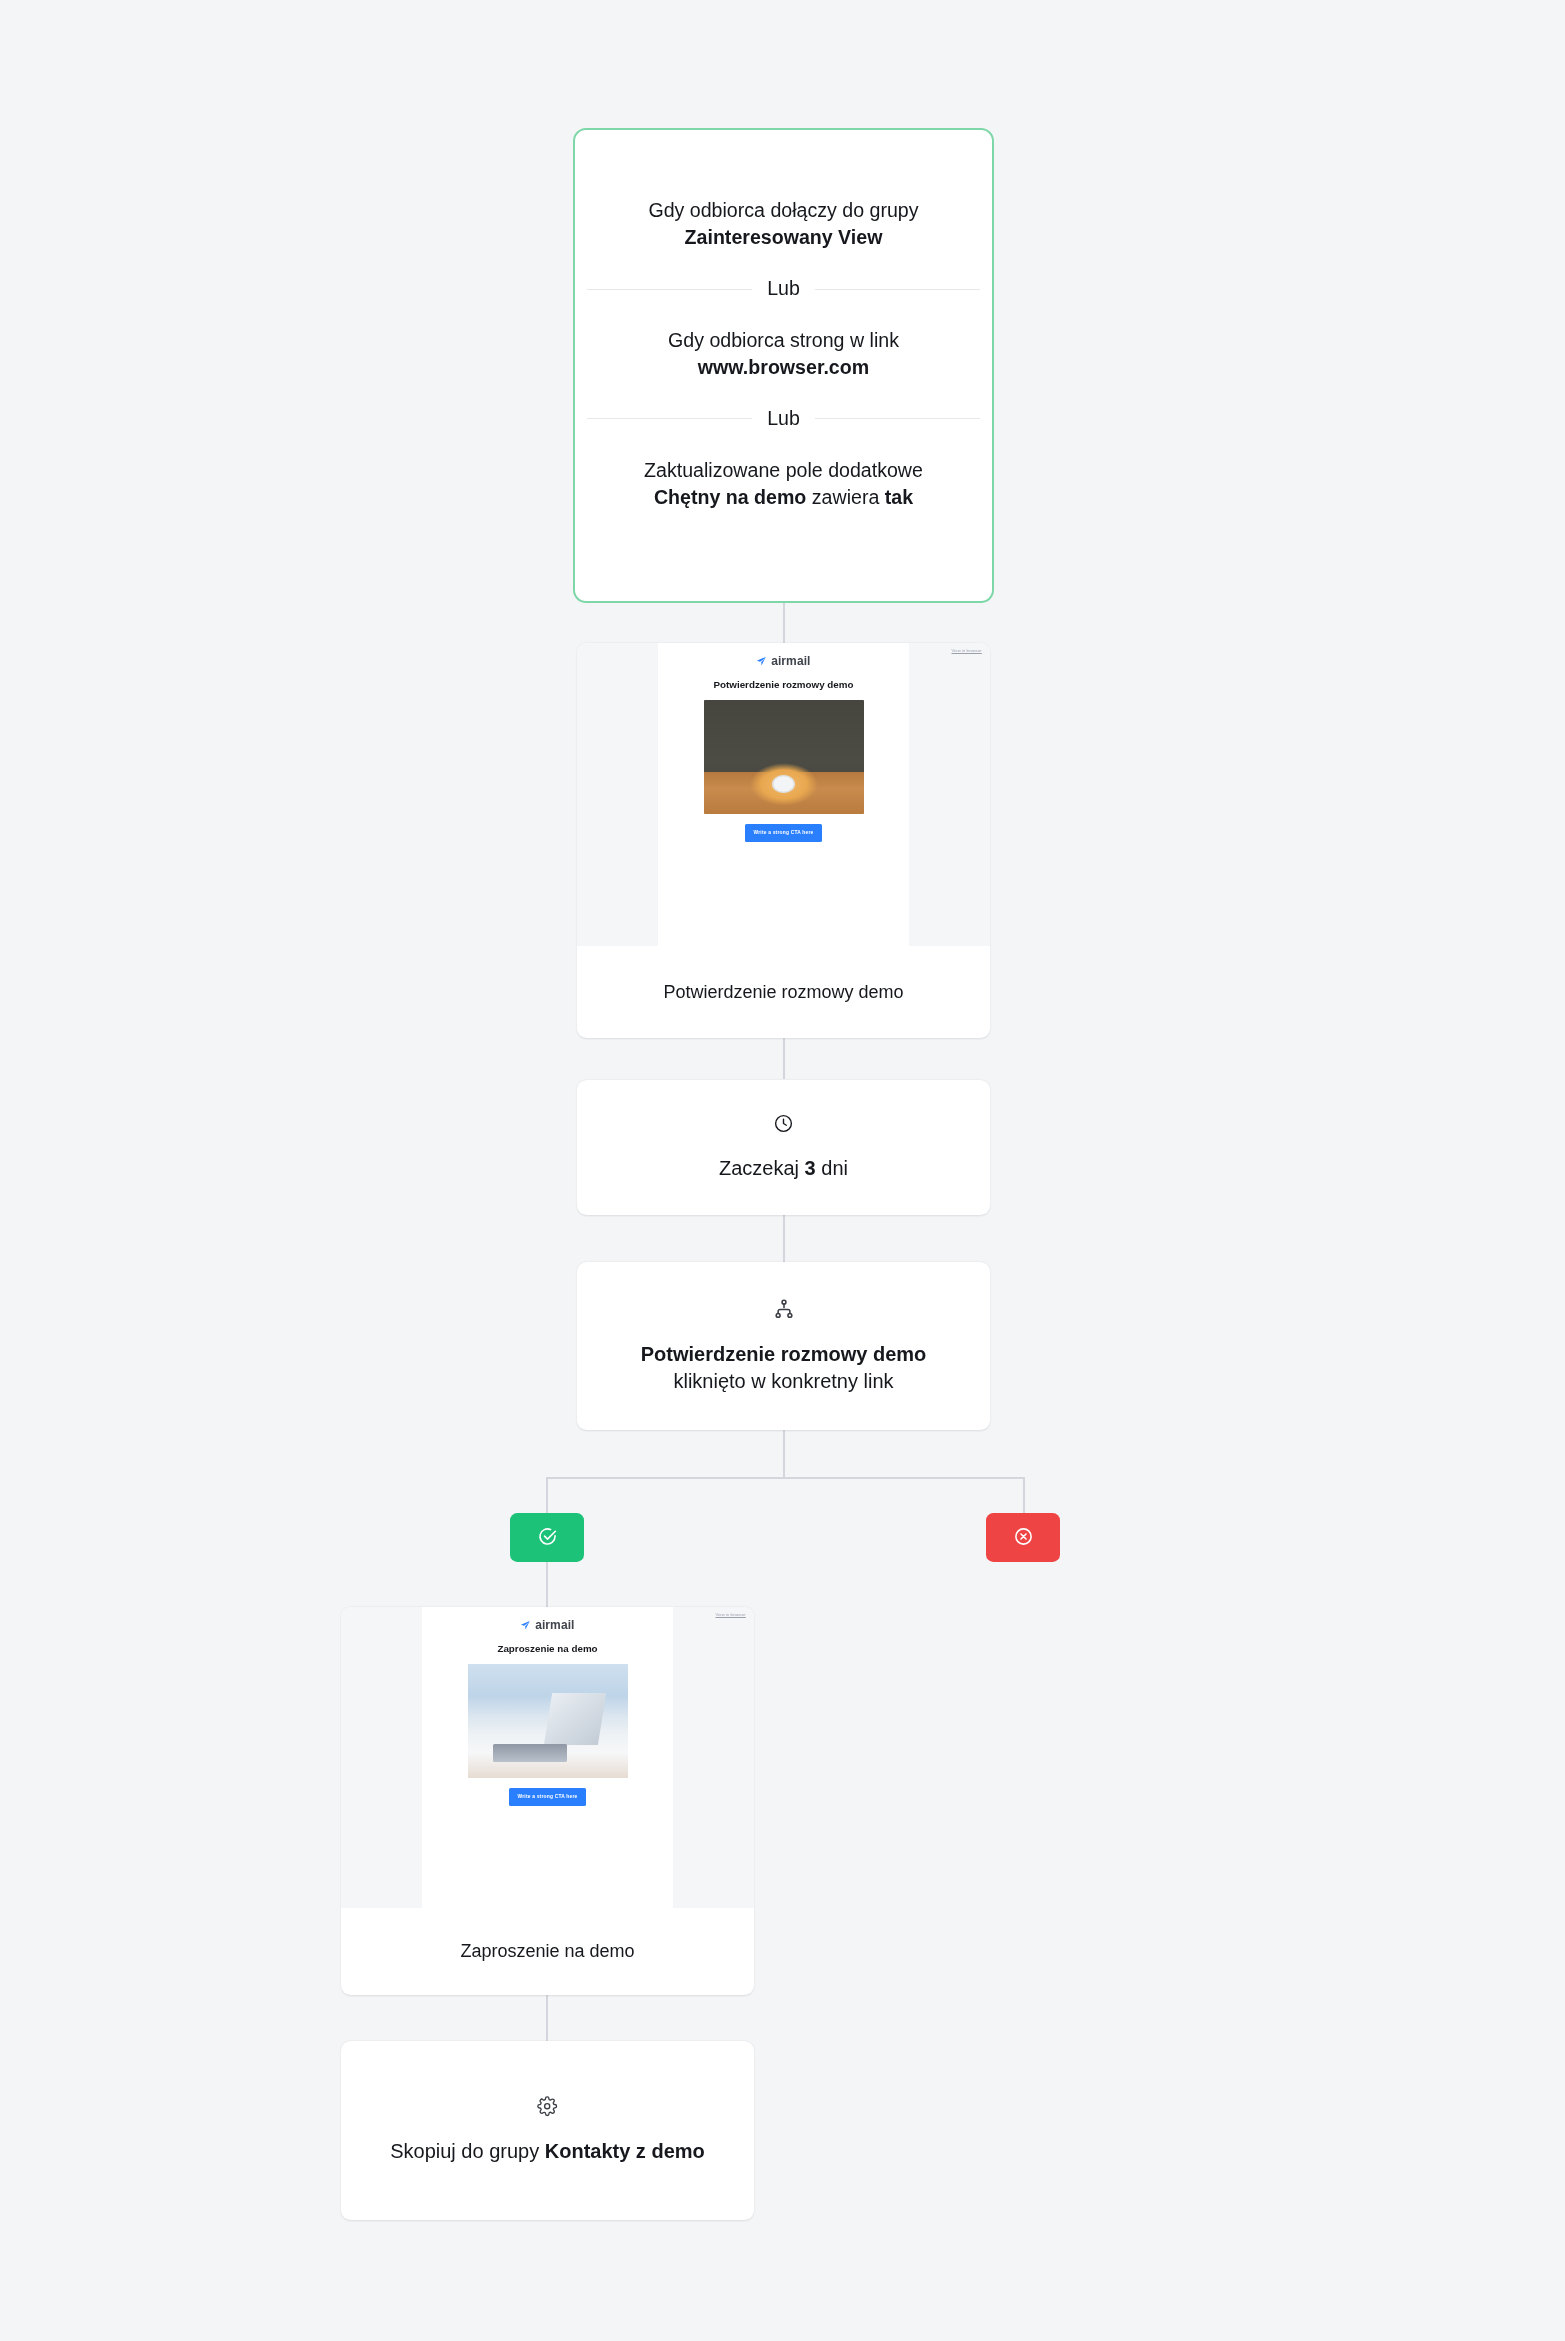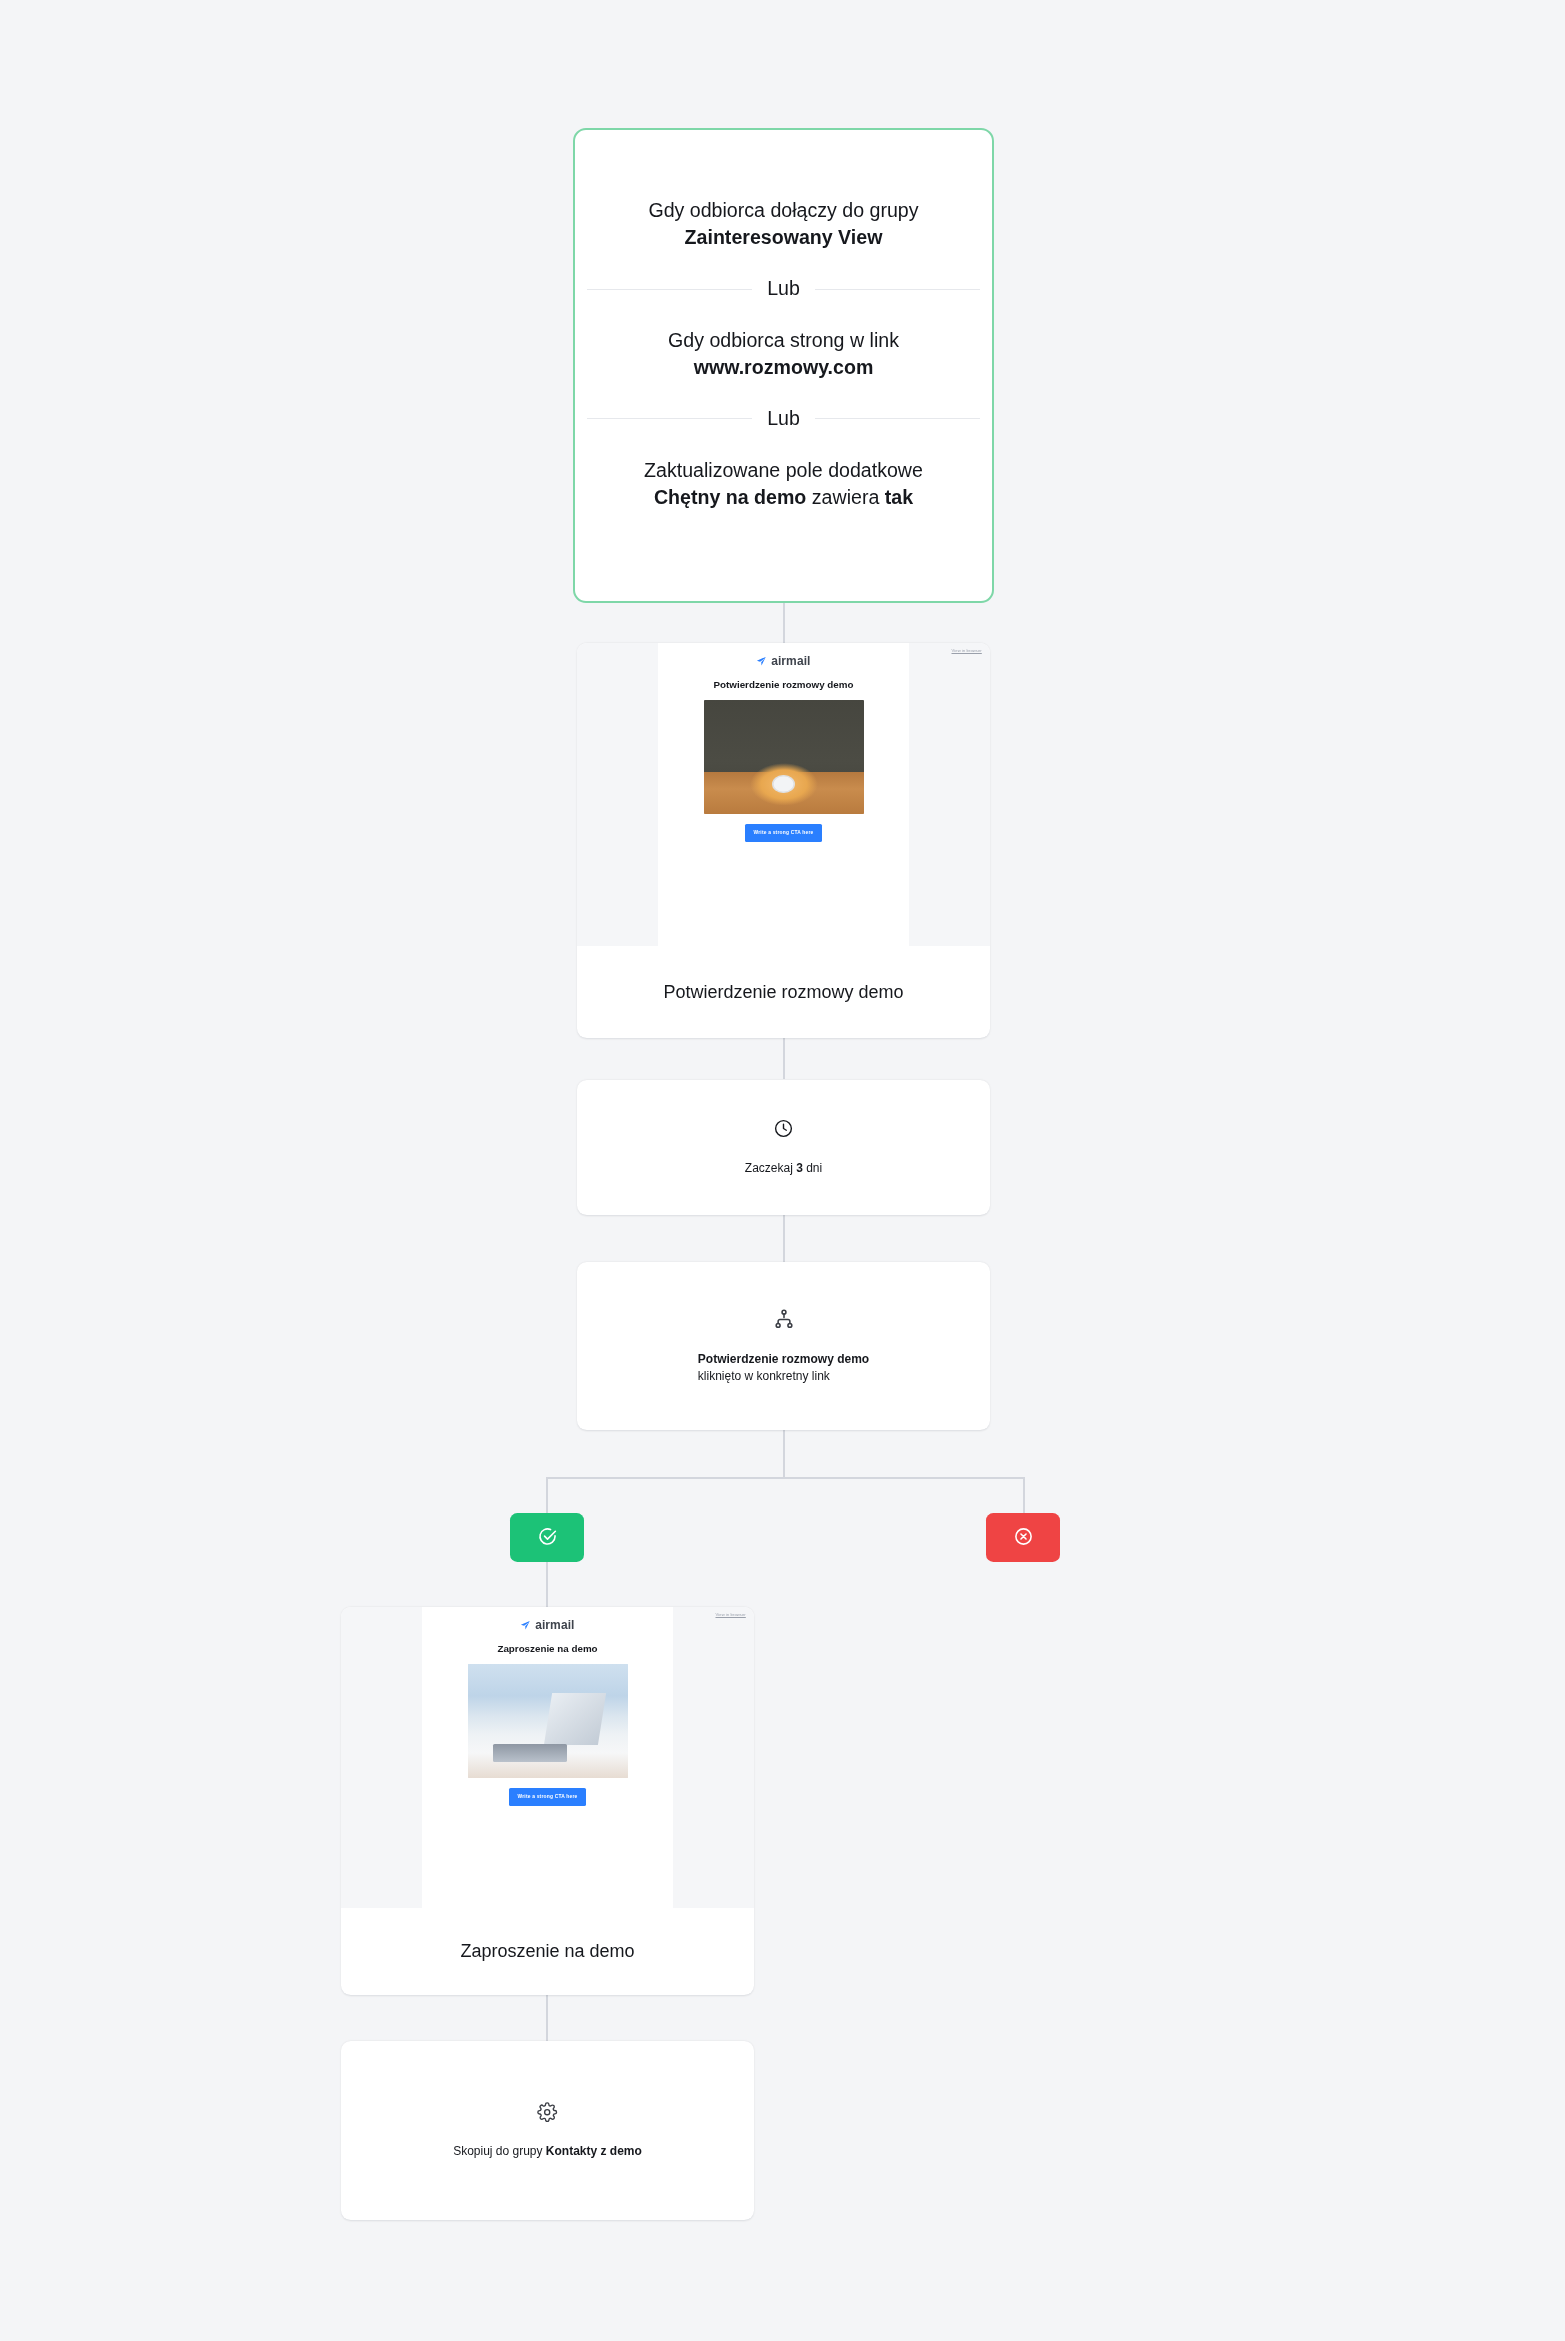--- a/index.html
+++ b/index.html
@@ -157,22 +157,22 @@
   
   .action-card {
     display: flex;
     flex-direction: column;
     align-items: center;
     justify-content: center;
     padding: 0 28px;
   }
   .action-icon { margin-bottom: 18px; display: block; }
   .action-text {
-    text-align: left;
-    font-size: 12px;
+    text-align: center;
+    font-size: 20px;
     line-height: 1.35;
     color: #16181d;
   }
   .action-text b { font-weight: 700; }
 
   
   .branch-badge {
     position: absolute;
     border-radius: 7.3px;
     display: flex;
@@ -246,21 +246,21 @@
     </div>
 
     <div class="or-row">
       <span class="rule"></span>
       <span class="or-label">Lub</span>
       <span class="rule"></span>
     </div>
 
     <div>
       <div class="trigger-line">Gdy odbiorca strong w link</div>
-      <div class="trigger-line"><b>www.rozmowy.com</b></div>
+      <div class="trigger-line"><b>www.browser.com</b></div>
     </div>
 
     <div class="or-row">
       <span class="rule"></span>
       <span class="or-label">Lub</span>
       <span class="rule"></span>
     </div>
 
     <div class="trigger-block-3">
       <div class="trigger-line">Zaktualizowane pole dodatkowe</div>

